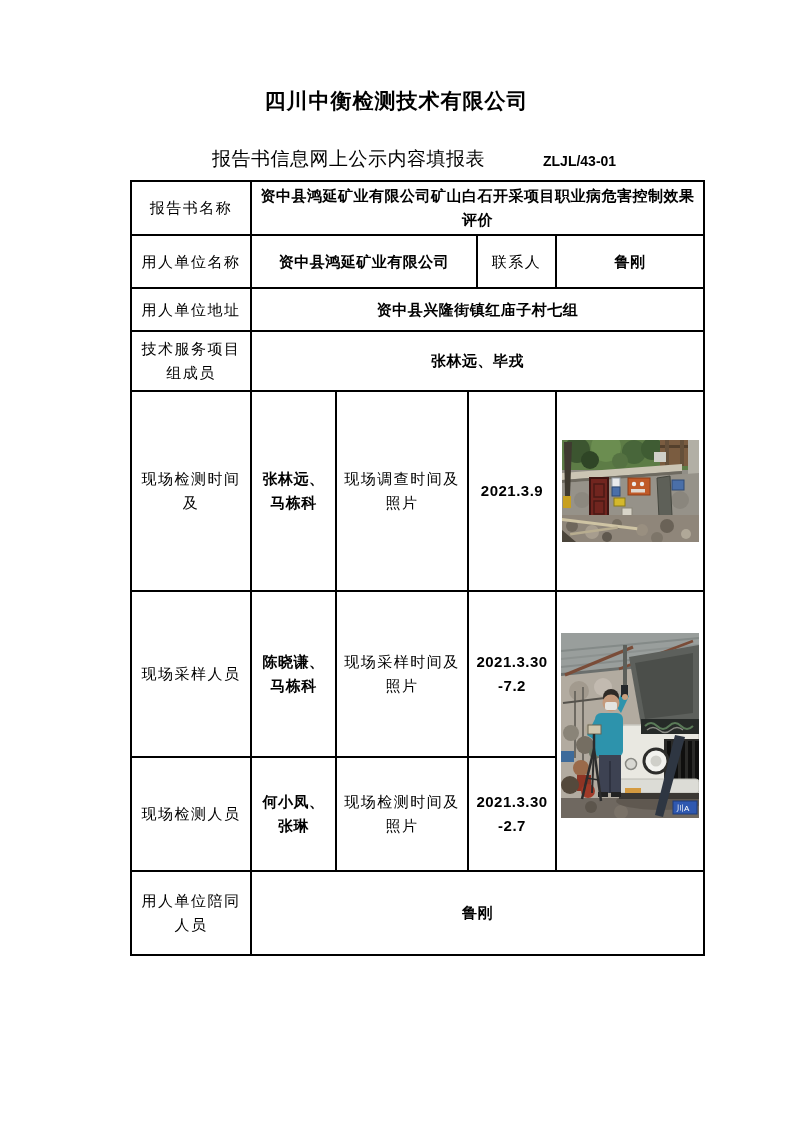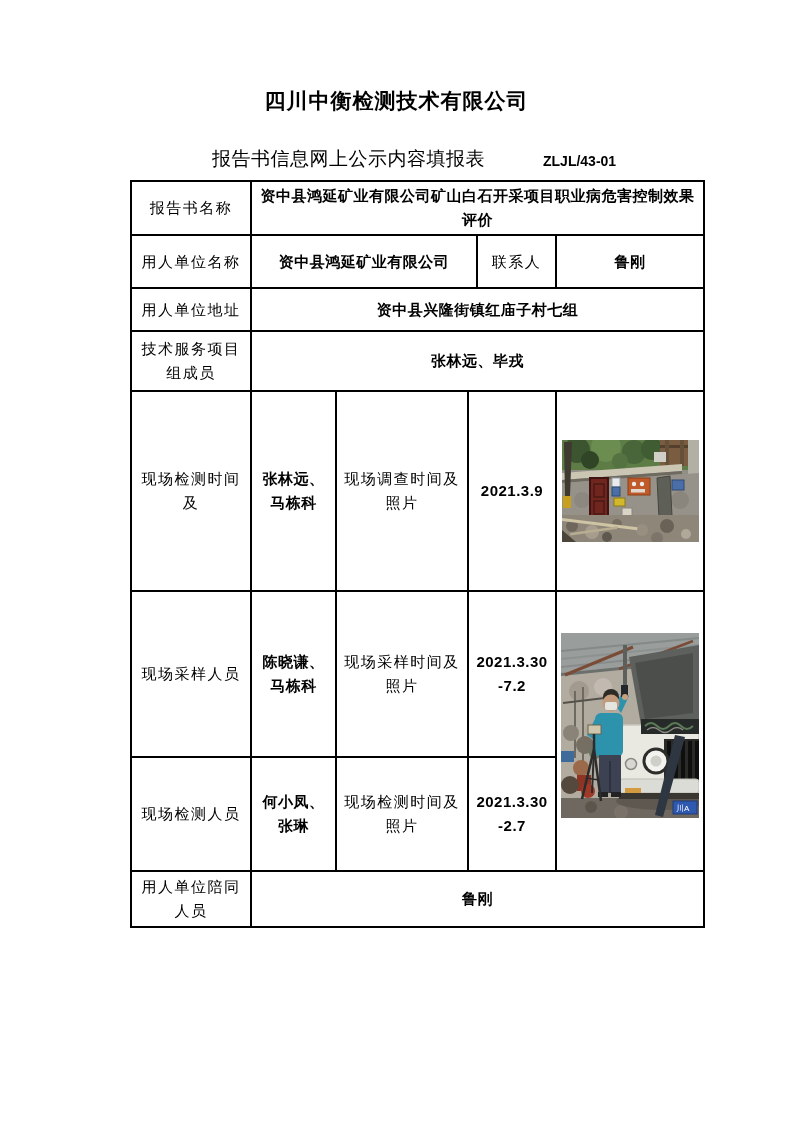--- a/index.html
+++ b/index.html
@@ -31,21 +31,21 @@
   td.big{line-height:25px;}
   td.date{font-size:15px;letter-spacing:0.5px;line-height:23px;}
   .ln{display:block;}
   tr.r1{height:48px}
   tr.r2{height:53px}
   tr.r3{height:43px}
   tr.r4{height:60px}
   tr.r5{height:200px}
   tr.r6{height:166px}
   tr.r7{height:114px}
-  tr.r8{height:56px}
+  tr.r8{height:84px}
   td.photo-cell{padding:0;}
   svg.photo{display:block;margin:0 auto;}
   svg.photo2{margin-top:-12px;}
 </style>
 </head>
 <body>
 
 <div class="doc-title">四川中衡检测技术有限公司</div>
 
 <div class="subtitle-row">

